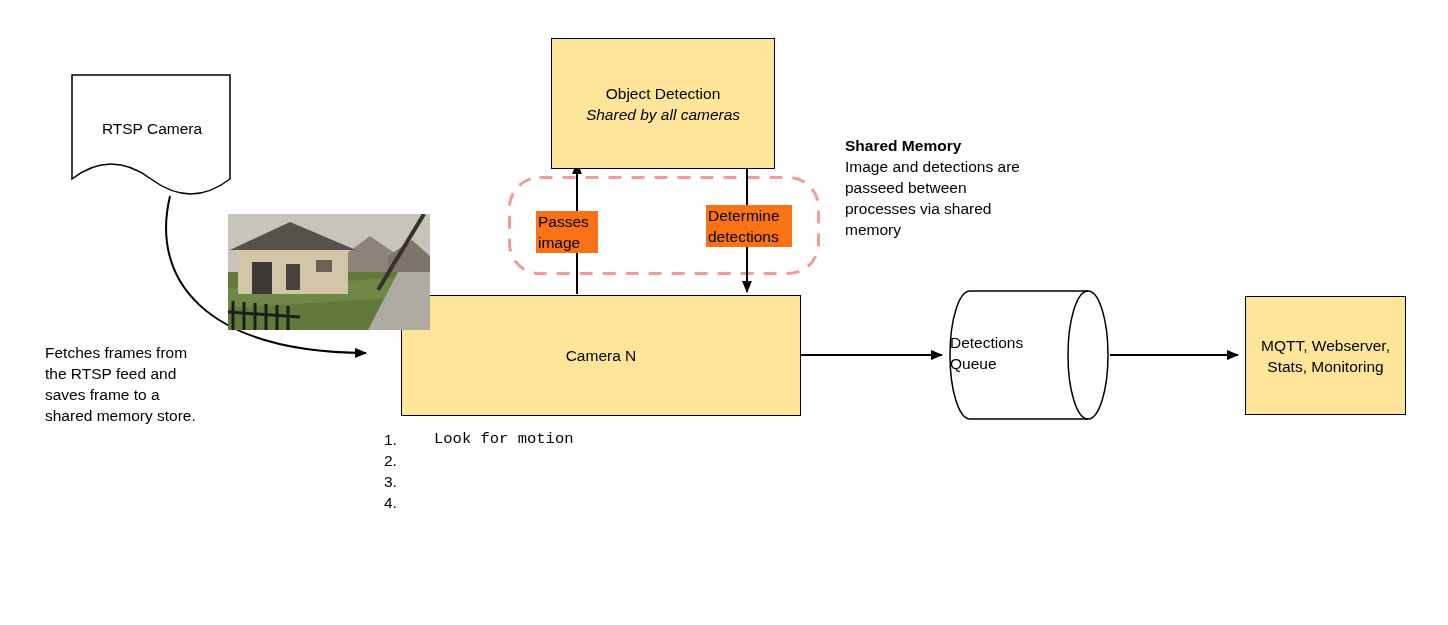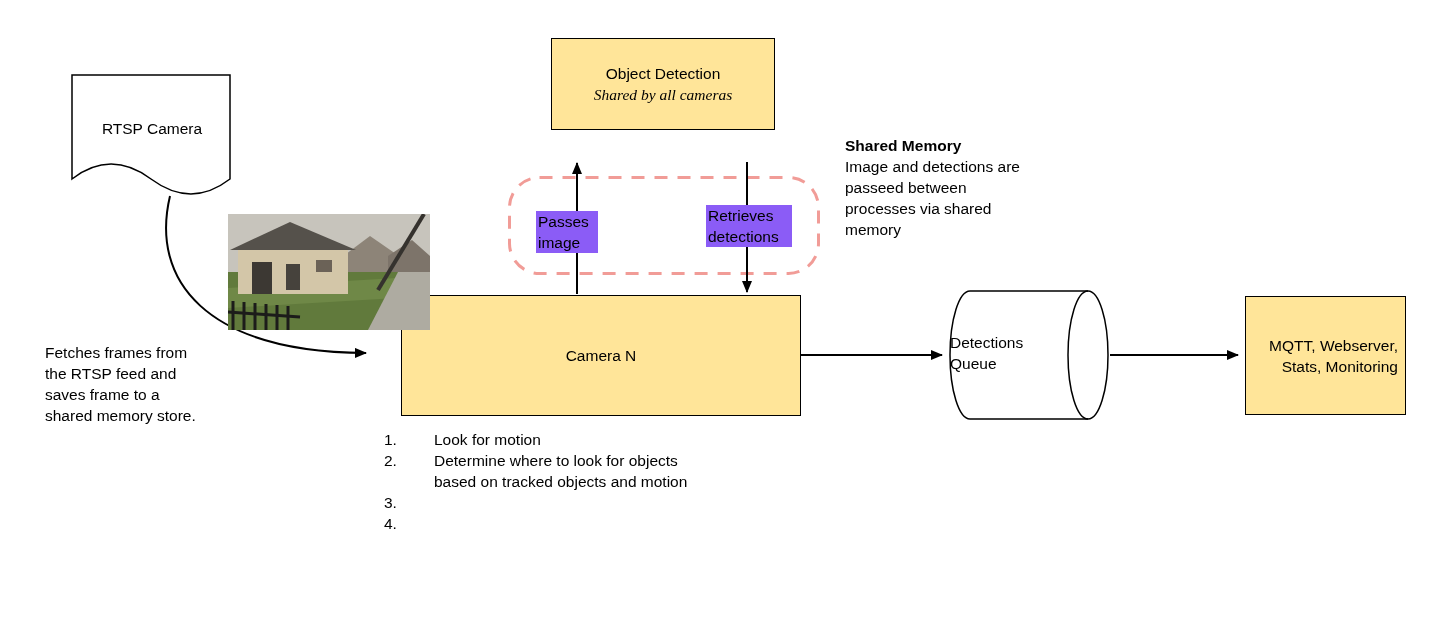--- a/index.html
+++ b/index.html
@@ -21,32 +21,32 @@
   .node {
     position: absolute;
     background: #ffe599;
     border: 1.5px solid #000;
     display: flex;
     flex-direction: column;
     align-items: center;
     justify-content: center;
     text-align: center;
   }
-  .node .subtitle { font-style: italic; font-family: Liberation Serif, serif; }
+  .node .subtitle { font-style: italic; }
   .edge-label {
     position: absolute;
-    background: #8b5cf6;
+    background: #f97316;
     padding: 0 2px;
   }
   .note { position: absolute; }
   .note .note-title { font-weight: bold; }
   .steps { position: absolute; }
   .step-row { display: flex; }
   .step-num { width: 50px; flex: 0 0 50px; }
-  .step-text { width: 285px; }
+  .step-text { width: 285px; font-family: Liberation Mono, monospace; }
   .photo-wrap { position: absolute; left: 228px; top: 214px; width: 202px; height: 116px; }
   .queue-label {
     position: absolute;
     left: 950px; top: 332px; width: 120px;
   }
   .shape-label { position: absolute; text-align: center; }
 </style>
 </head>
 <body>
 
@@ -76,31 +76,31 @@
 
     <path d="M747 162 L747 292" fill="none" stroke="#000" stroke-width="2" marker-end="url(#arrowhead)"></path>
 
     <path d="M776 355 L942 355" fill="none" stroke="#000" stroke-width="2" marker-end="url(#arrowhead)"></path>
 
     <path d="M1110 355 L1238 355" fill="none" stroke="#000" stroke-width="2" marker-end="url(#arrowhead)"></path>
   </svg>
 
   <div class="shape-label" style="left:82px; top:118px; width:140px;">RTSP Camera</div>
 
-  <div class="node" style="left:551px; top:38px; width:224px; height:92px;">
+  <div class="node" style="left:551px; top:38px; width:224px; height:131px;">
     <div>Object Detection</div>
     <div class="subtitle">Shared by all cameras</div>
   </div>
 
   <div class="node" style="left:375px; top:295px; width:400px; height:121px;margin-left:26px;">
     <div>Camera N</div>
   </div>
 
   <div class="node" style="left:1245px; top:296px; width:161px; height:119px;">
-    <div style="width:145px;text-align:right;">MQTT, Webserver, Stats, Monitoring</div>
+    <div style="width:145px;">MQTT, Webserver, Stats, Monitoring</div>
   </div>
 
   <div class="photo-wrap">
     <svg width="202" height="116" viewBox="0 0 202 116">
       <rect x="0" y="0" width="202" height="116" fill="#c7c4bc"></rect>
       <polygon points="118,40 142,22 168,40 168,62 118,62" fill="#8d8478"></polygon>
       <polygon points="160,42 184,26 202,42 202,64 160,64" fill="#7d746a"></polygon>
       <rect x="0" y="58" width="202" height="58" fill="#617a3c"></rect>
       <polygon points="0,74 202,62 202,82 0,94" fill="#6f8847"></polygon>
       <polygon points="140,116 170,58 202,58 202,116" fill="#aeaba1"></polygon>
@@ -117,37 +117,36 @@
         <line x1="27" y1="89" x2="27" y2="116"></line>
         <line x1="38" y1="90" x2="38" y2="116"></line>
         <line x1="49" y1="91" x2="49" y2="116"></line>
         <line x1="60" y1="92" x2="60" y2="116"></line>
       </g>
     </svg>
   </div>
 
   <div class="edge-label" style="left:536px; top:211px; width:62px;">Passes image</div>
 
-  <div class="edge-label" style="left:706px; top:205px; width:86px;">Retrieves detections</div>
+  <div class="edge-label" style="left:706px; top:205px; width:86px;">Determine detections</div>
 
   <div class="note" style="left:845px; top:135px; width:186px;">
     <div class="note-title">Shared Memory</div>
     <div>Image and detections are passeed between processes via shared memory</div>
   </div>
 
   <div class="note" style="left:45px; top:342px; width:152px;">Fetches frames from the RTSP feed and saves frame to a shared memory store.</div>
 
   <div class="steps" style="left:384px; top:429px;">
     <div class="step-row">
       <div class="step-num">1.</div>
       <div class="step-text">Look for motion</div>
     </div>
     <div class="step-row">
       <div class="step-num">2.</div>
-      <div class="step-text">Determine where to look for objects based on tracked objects and motion</div>
     </div>
     <div class="step-row">
       <div class="step-num">3.</div>
     </div>
     <div class="step-row">
       <div class="step-num">4.</div>
     </div>
   </div>
 
   <div class="queue-label">Detections Queue</div>

